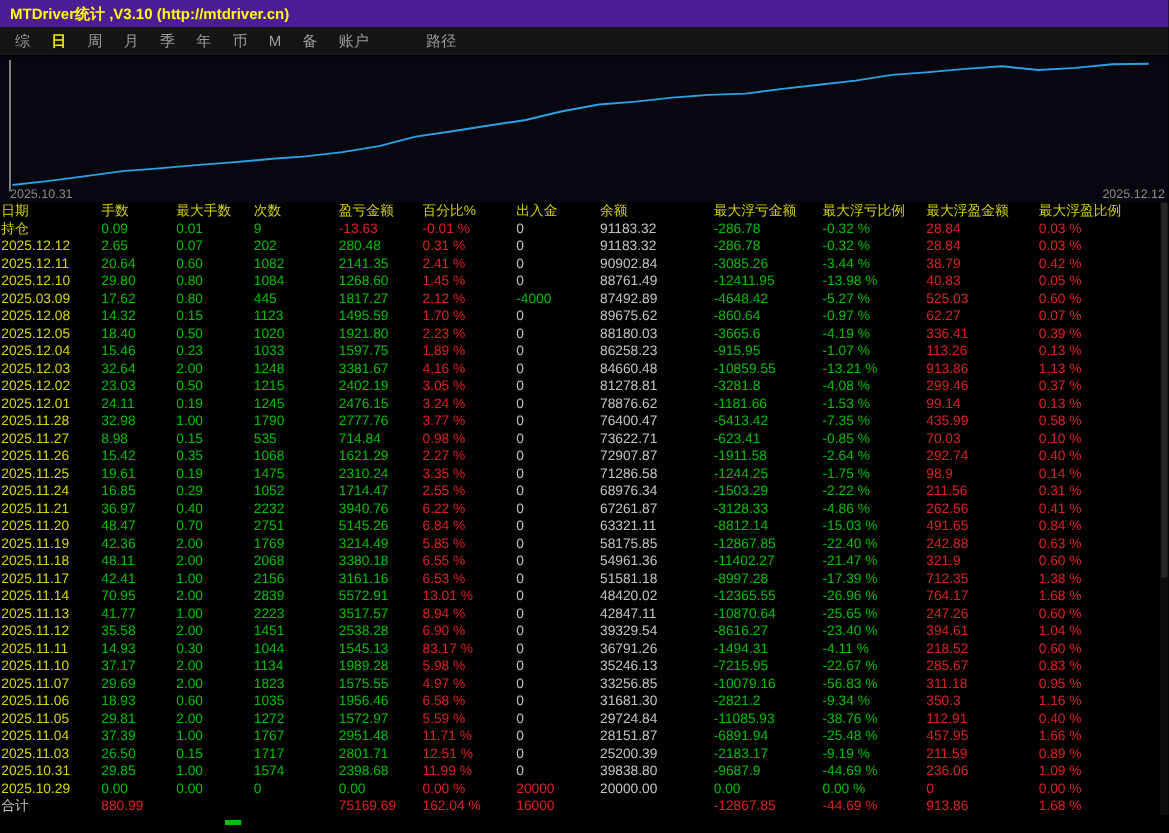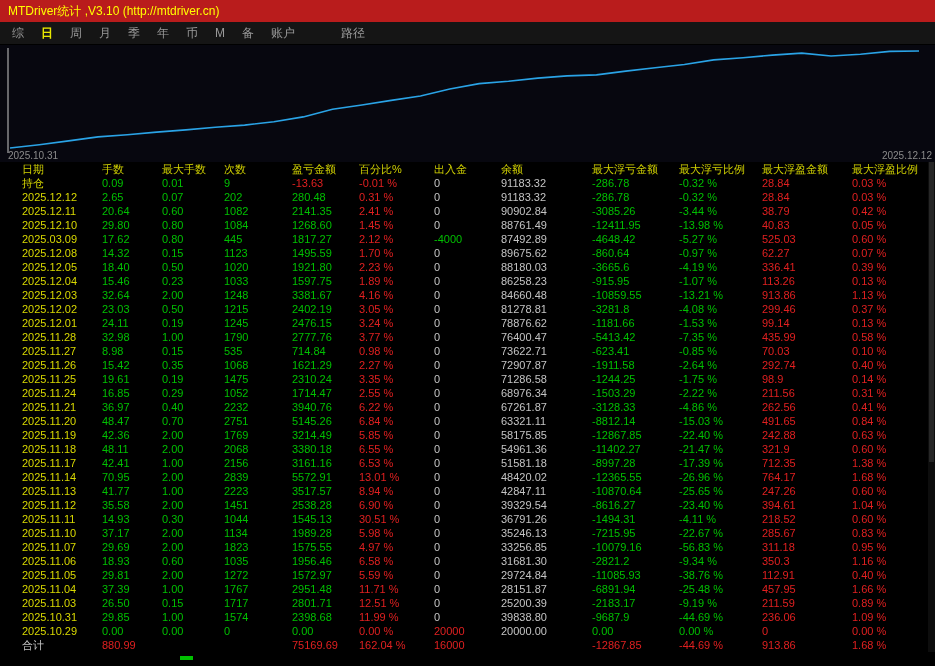--- a/index.html
+++ b/index.html
@@ -1,39 +1,39 @@
 <!DOCTYPE html>
 <html><head>
 <meta charset="utf-8">
 <style>
   *{margin:0;padding:0;box-sizing:border-box}
   html,body{width:935px;height:666px;background:#000;overflow:hidden;
     font-family:"Liberation Sans","DejaVu Sans",sans-serif;}
   .app{width:935px;height:666px;display:flex;flex-direction:column;background:#000;position:relative}
 
-  .title-bar{height:22px;background:#b91c1c;color:#ffff00;font-size:12px;font-weight:normal;
+  .title-bar{height:22px;background:#4c1d95;color:#ffff00;font-size:12px;font-weight:bold;
     line-height:22px;padding-left:8px;flex:0 0 auto}
 
   .menu-bar{height:23px;background:#151515;display:flex;align-items:center;
     color:#9a9a9a;font-size:12px;flex:0 0 auto;border-bottom:1px solid #000}
   .menu-items{display:flex;align-items:center}
   .menu-item{padding:0 5px;margin-left:7px;cursor:default;white-space:nowrap}
   .menu-item.active{color:#e8e800;font-weight:bold}
   .path-label{margin-left:41px;color:#9a9a9a}
 
   .chart{position:relative;height:117px;background:#07070f;flex:0 0 auto}
   .chart svg{position:absolute;left:0;top:0;width:935px;height:117px}
   .chart-date{position:absolute;bottom:1px;font-size:10px;color:#8b8b8b;z-index:2}
   .chart-date.left{left:8px}
   .chart-date.right{right:3px}
 
   .table{flex:0 0 auto;background:#000}
   .grid-row{display:grid;
     grid-template-columns:80px 60px 62px 68px 67px 75px 67px 91px 87px 83px 90px 1fr;
-    height:14px;line-height:14px;font-size:11px;padding-left:22px;white-space:nowrap}
+    height:14px;line-height:14px;font-size:11px;padding-left:1px;white-space:nowrap}
   .cell{overflow:hidden}
   .header .cell{color:#cfcf00}
   .c-yellow{color:#d8d800}
   .c-green{color:#00c000}
   .c-red{color:#e02020}
   .c-light{color:#c4c4c4}
 
   .bottom-strip{height:14px;background:#000;position:relative;flex:0 0 auto}
   .green-dot{position:absolute;left:180px;top:4px;width:13px;height:4px;background:#00c000}
 
@@ -425,21 +425,21 @@
           <span class="cell c-green">-23.40 %</span>
           <span class="cell c-red">394.61</span>
           <span class="cell c-red">1.04 %</span>
         </div>
         <div class="grid-row">
           <span class="cell c-yellow">2025.11.11</span>
           <span class="cell c-green">14.93</span>
           <span class="cell c-green">0.30</span>
           <span class="cell c-green">1044</span>
           <span class="cell c-green">1545.13</span>
-          <span class="cell c-red">30.51 %</span>
+          <span class="cell c-red">83.17 %</span>
           <span class="cell c-light">0</span>
           <span class="cell c-light">36791.26</span>
           <span class="cell c-green">-1494.31</span>
           <span class="cell c-green">-4.11 %</span>
           <span class="cell c-red">218.52</span>
           <span class="cell c-red">0.60 %</span>
         </div>
         <div class="grid-row">
           <span class="cell c-yellow">2025.11.10</span>
           <span class="cell c-green">37.17</span>

